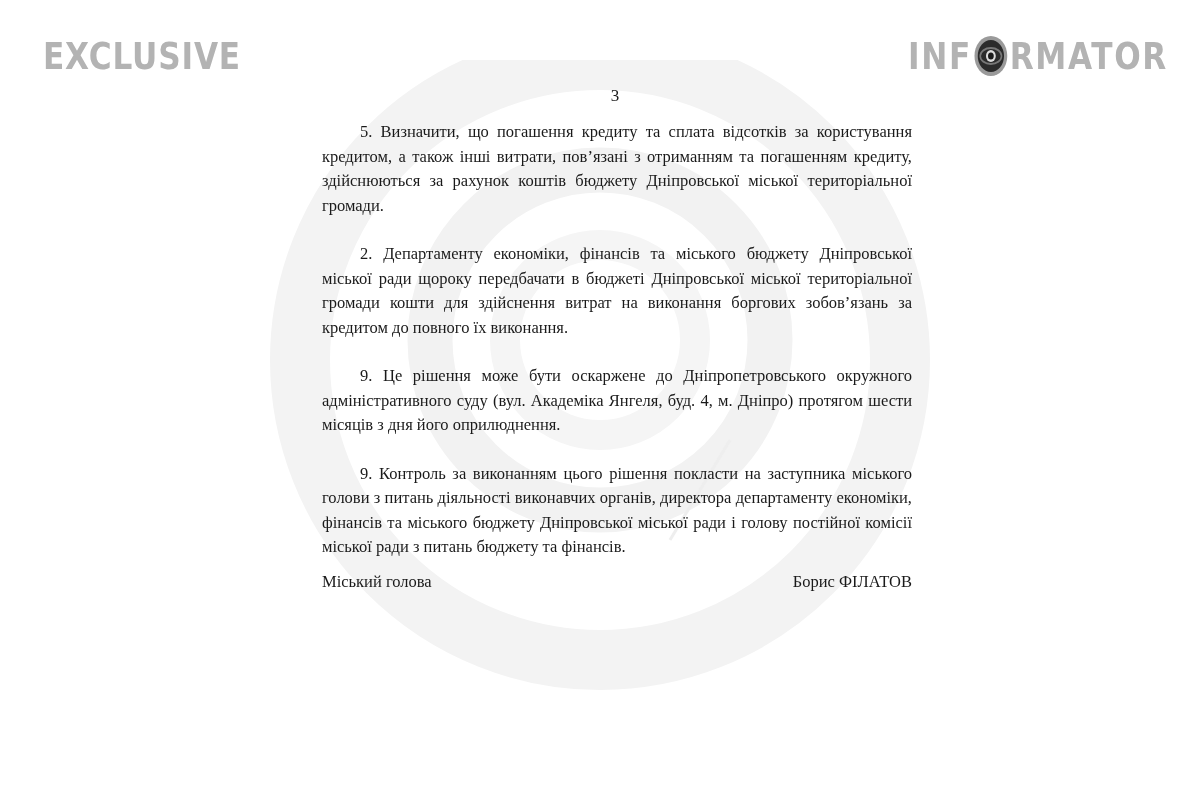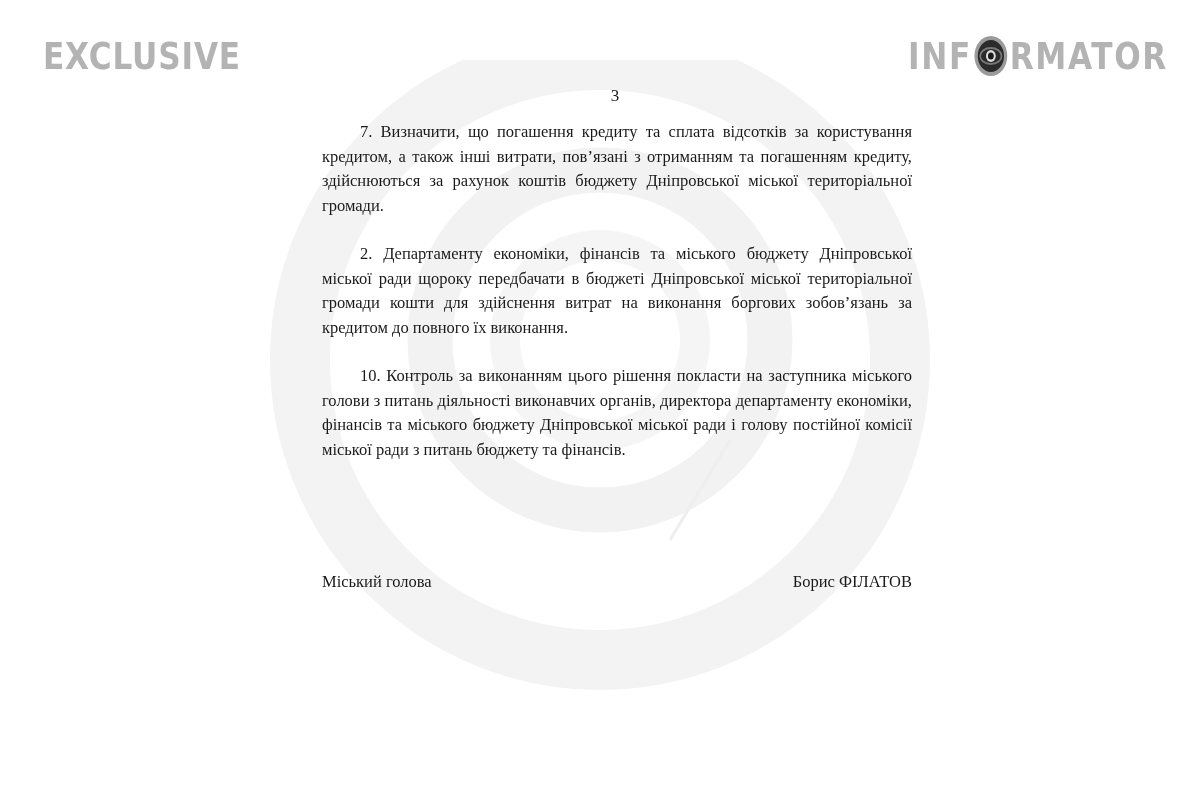--- a/index.html
+++ b/index.html
@@ -61,21 +61,22 @@
     <ellipse cx="21" cy="21" rx="13" ry="8" fill="none" stroke="#777" stroke-width="2"></ellipse>
     <circle cx="21" cy="21" r="6" fill="#dcdcdc"></circle>
     <circle cx="21" cy="21" r="3.5" fill="#1a1a1a"></circle>
   </svg>
   <span>RMATOR</span>
 </div>
 
 <div class="page-number">3</div>
 
 <div class="doc">
-  <p class="para">7. Визначити, що погашення кредиту та сплата відсотків за користування кредитом, а також інші витрати, пов’язані з отриманням та погашенням кредиту, здійснюються за рахунок коштів бюджету Дніпровської міської територіальної громади.</p>
+  <p class="para">5. Визначити, що погашення кредиту та сплата відсотків за користування кредитом, а також інші витрати, пов’язані з отриманням та погашенням кредиту, здійснюються за рахунок коштів бюджету Дніпровської міської територіальної громади.</p>
   <p class="para">2. Департаменту економіки, фінансів та міського бюджету Дніпровської міської ради щороку передбачати в бюджеті Дніпровської міської територіальної громади кошти для здійснення витрат на виконання боргових зобов’язань за кредитом до повного їх виконання.</p>
-  <p class="para">10. Контроль за виконанням цього рішення покласти на заступника міського голови з питань діяльності виконавчих органів, директора департаменту економіки, фінансів та міського бюджету Дніпровської міської ради і голову постійної комісії міської ради з питань бюджету та фінансів.</p>
+  <p class="para">9. Це рішення може бути оскаржене до Дніпропетровського окружного адміністративного суду (вул. Академіка Янгеля, буд. 4, м. Дніпро) протягом шести місяців з дня його оприлюднення.</p>
+  <p class="para">9. Контроль за виконанням цього рішення покласти на заступника міського голови з питань діяльності виконавчих органів, директора департаменту економіки, фінансів та міського бюджету Дніпровської міської ради і голову постійної комісії міської ради з питань бюджету та фінансів.</p>
 </div>
 
 <div class="signature">
   <span>Міський голова</span>
   <span>Борис ФІЛАТОВ</span>
 </div>
 
 </body></html>

